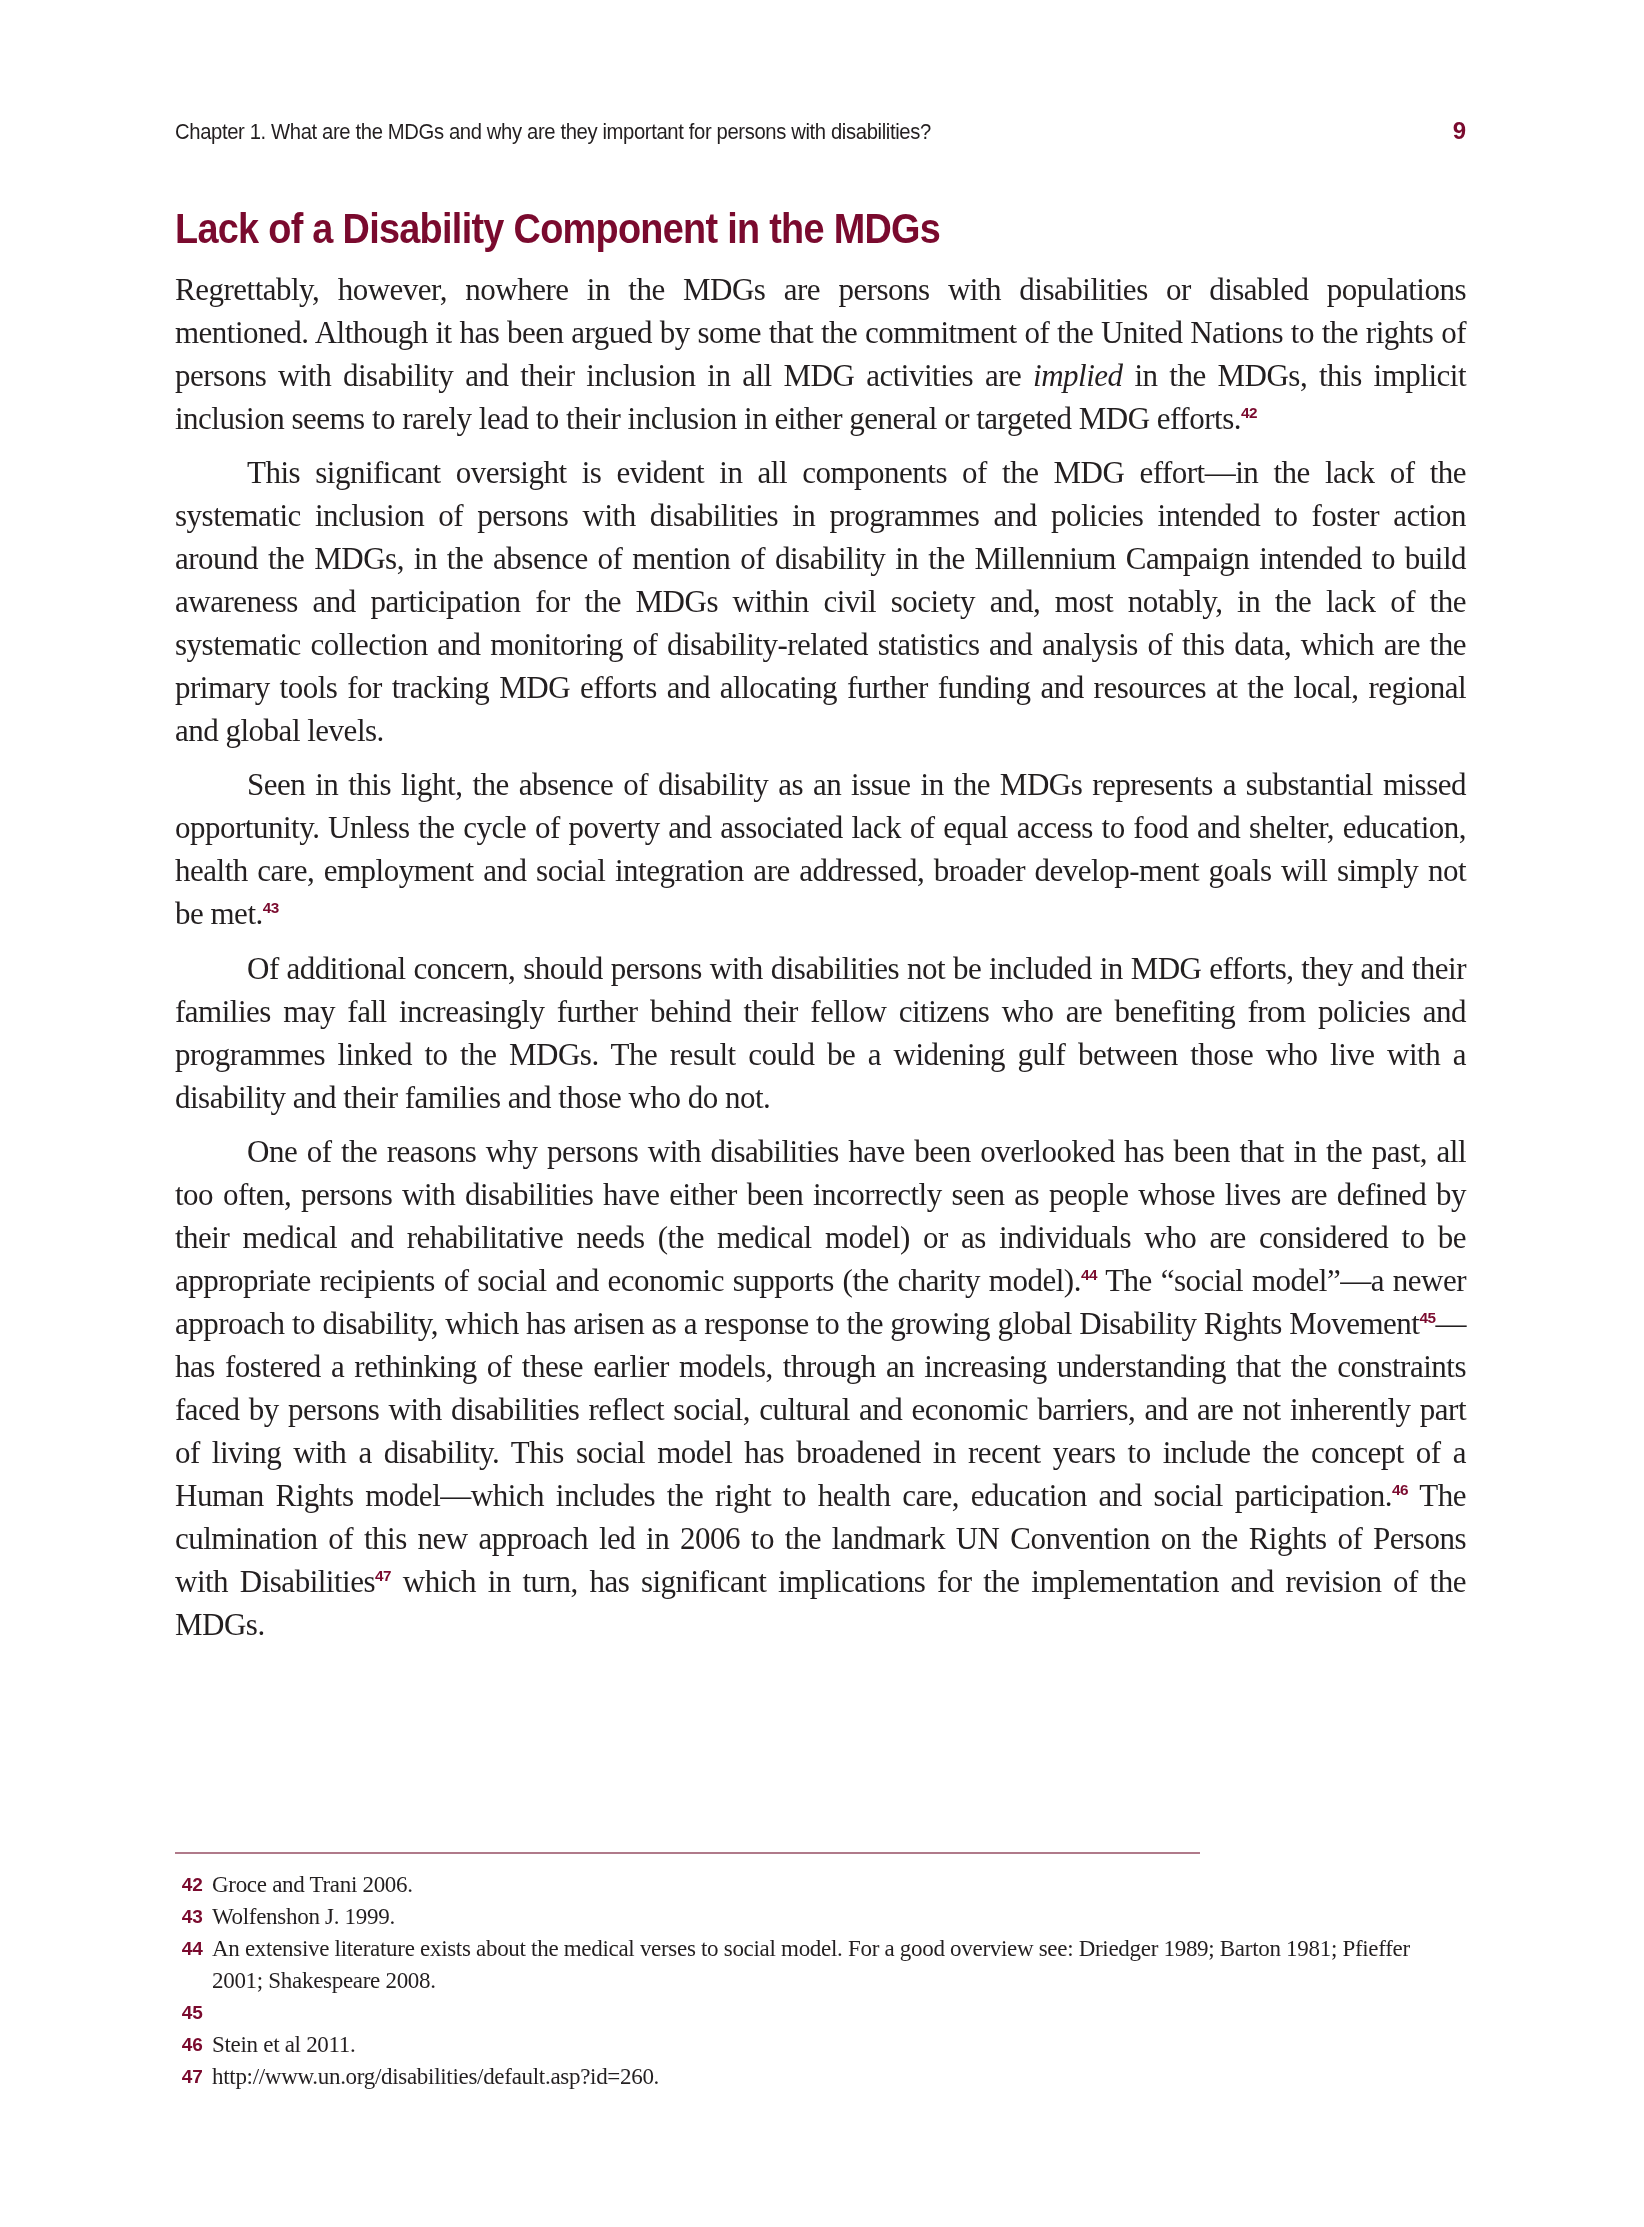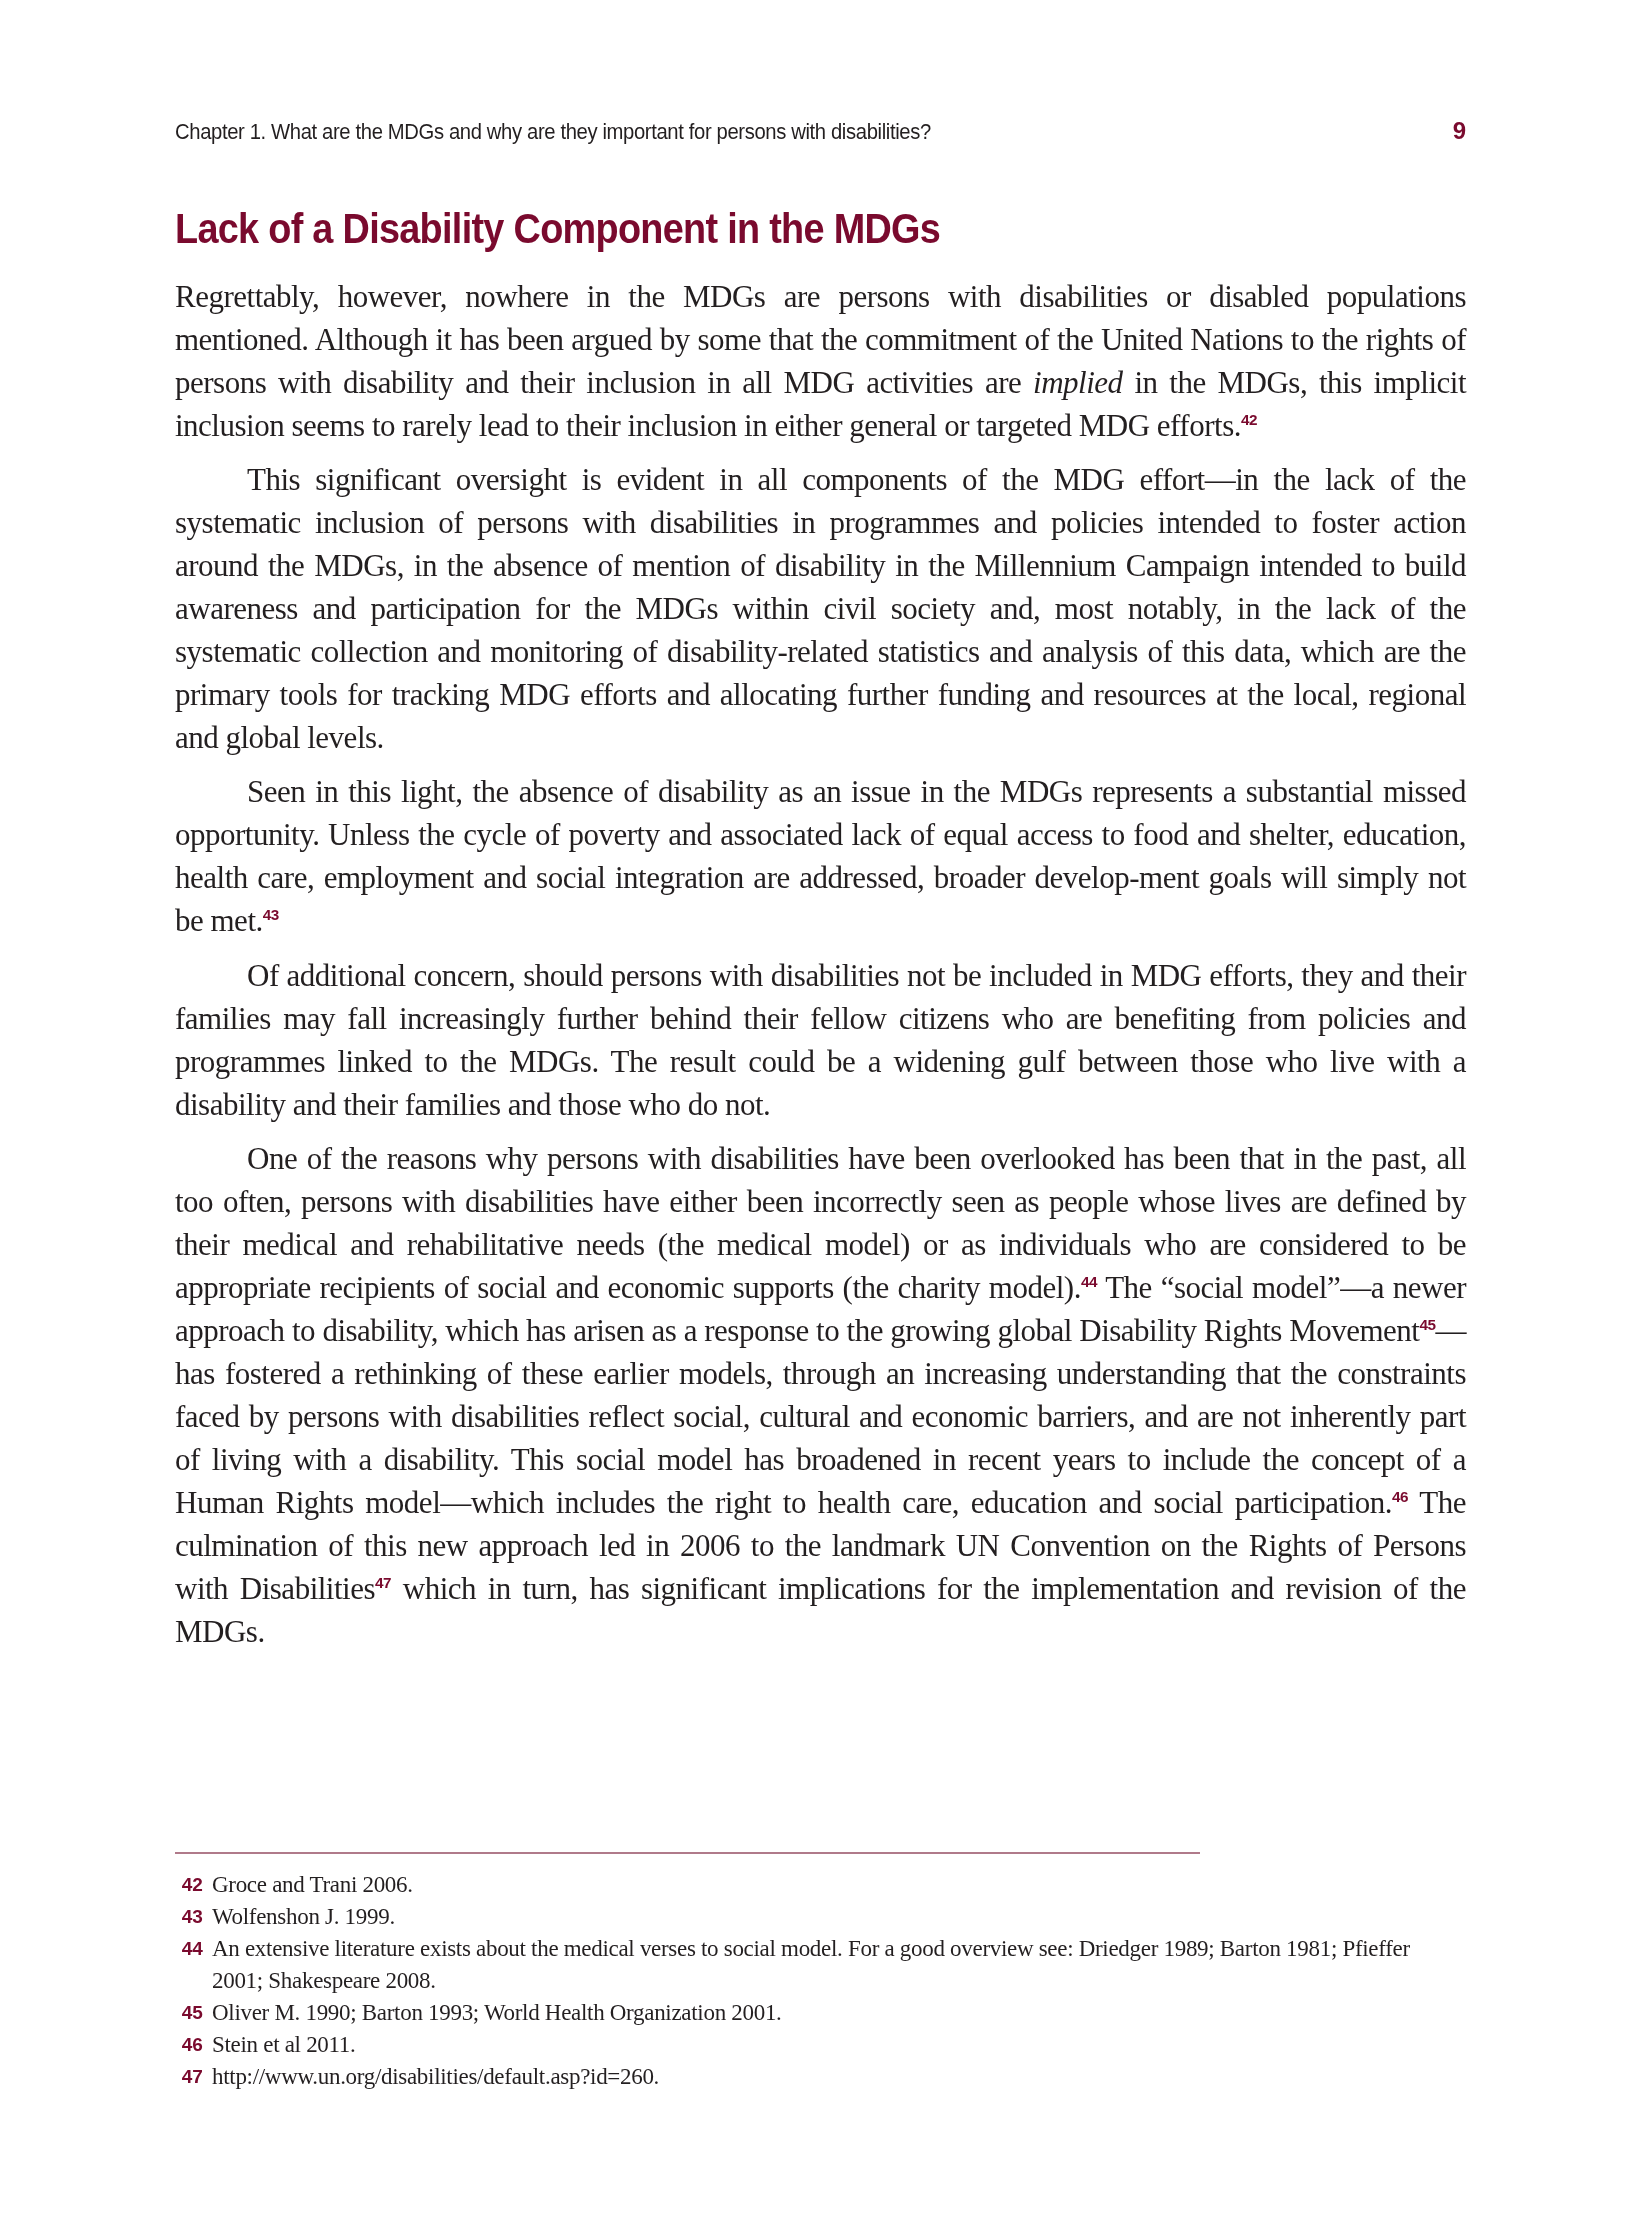--- a/index.html
+++ b/index.html
@@ -20,21 +20,21 @@
     font-family: "Liberation Sans", sans-serif; font-weight: bold;
     font-size: 24px; color: #7a0a2e;
   }
   h1 {
     position: absolute; top: 204px; left: 0; margin: 0;
     font-family: "Liberation Sans", sans-serif; font-weight: bold;
     font-size: 43px; color: #7a0a2e; letter-spacing: -0.8px;
     transform: scaleX(0.88); transform-origin: left top; white-space: nowrap;
   }
   .body-text {
-    position: absolute; top: 275px; left: 0; width: 1291px;
+    position: absolute; top: 268px; left: 0; width: 1291px;
     font-size: 31px; line-height: 43px; text-align: justify;
     letter-spacing: -0.5px;
   }
   .body-text p { margin: 0 0 11.2px 0; }
   .body-text p.indent { text-indent: 72px; }
   sup.fn {
     font-family: "Liberation Sans", sans-serif; font-weight: bold;
     font-size: 15.3px; color: #7a0a2e; vertical-align: 11.2px; line-height: 0;
   }
   .rule {
@@ -79,21 +79,20 @@
     <div class="fn-item">
       <span class="fn-num">43</span>
       <span>Wolfenshon J. 1999.</span>
     </div>
     <div class="fn-item">
       <span class="fn-num">44</span>
       <span>An extensive literature exists about the medical verses to social model. For a good overview see: Driedger 1989; Barton 1981; Pfieffer 2001; Shakespeare 2008.</span>
     </div>
     <div class="fn-item">
       <span class="fn-num">45</span>
-      <span>Oliver M. 1990; Barton 1993; World Health Organization 2001.</span>
     </div>
     <div class="fn-item">
       <span class="fn-num">46</span>
       <span>Stein et al 2011.</span>
     </div>
     <div class="fn-item">
       <span class="fn-num">47</span>
       <span>http://www.un.org/disabilities/default.asp?id=260.</span>
     </div>
   </div>

